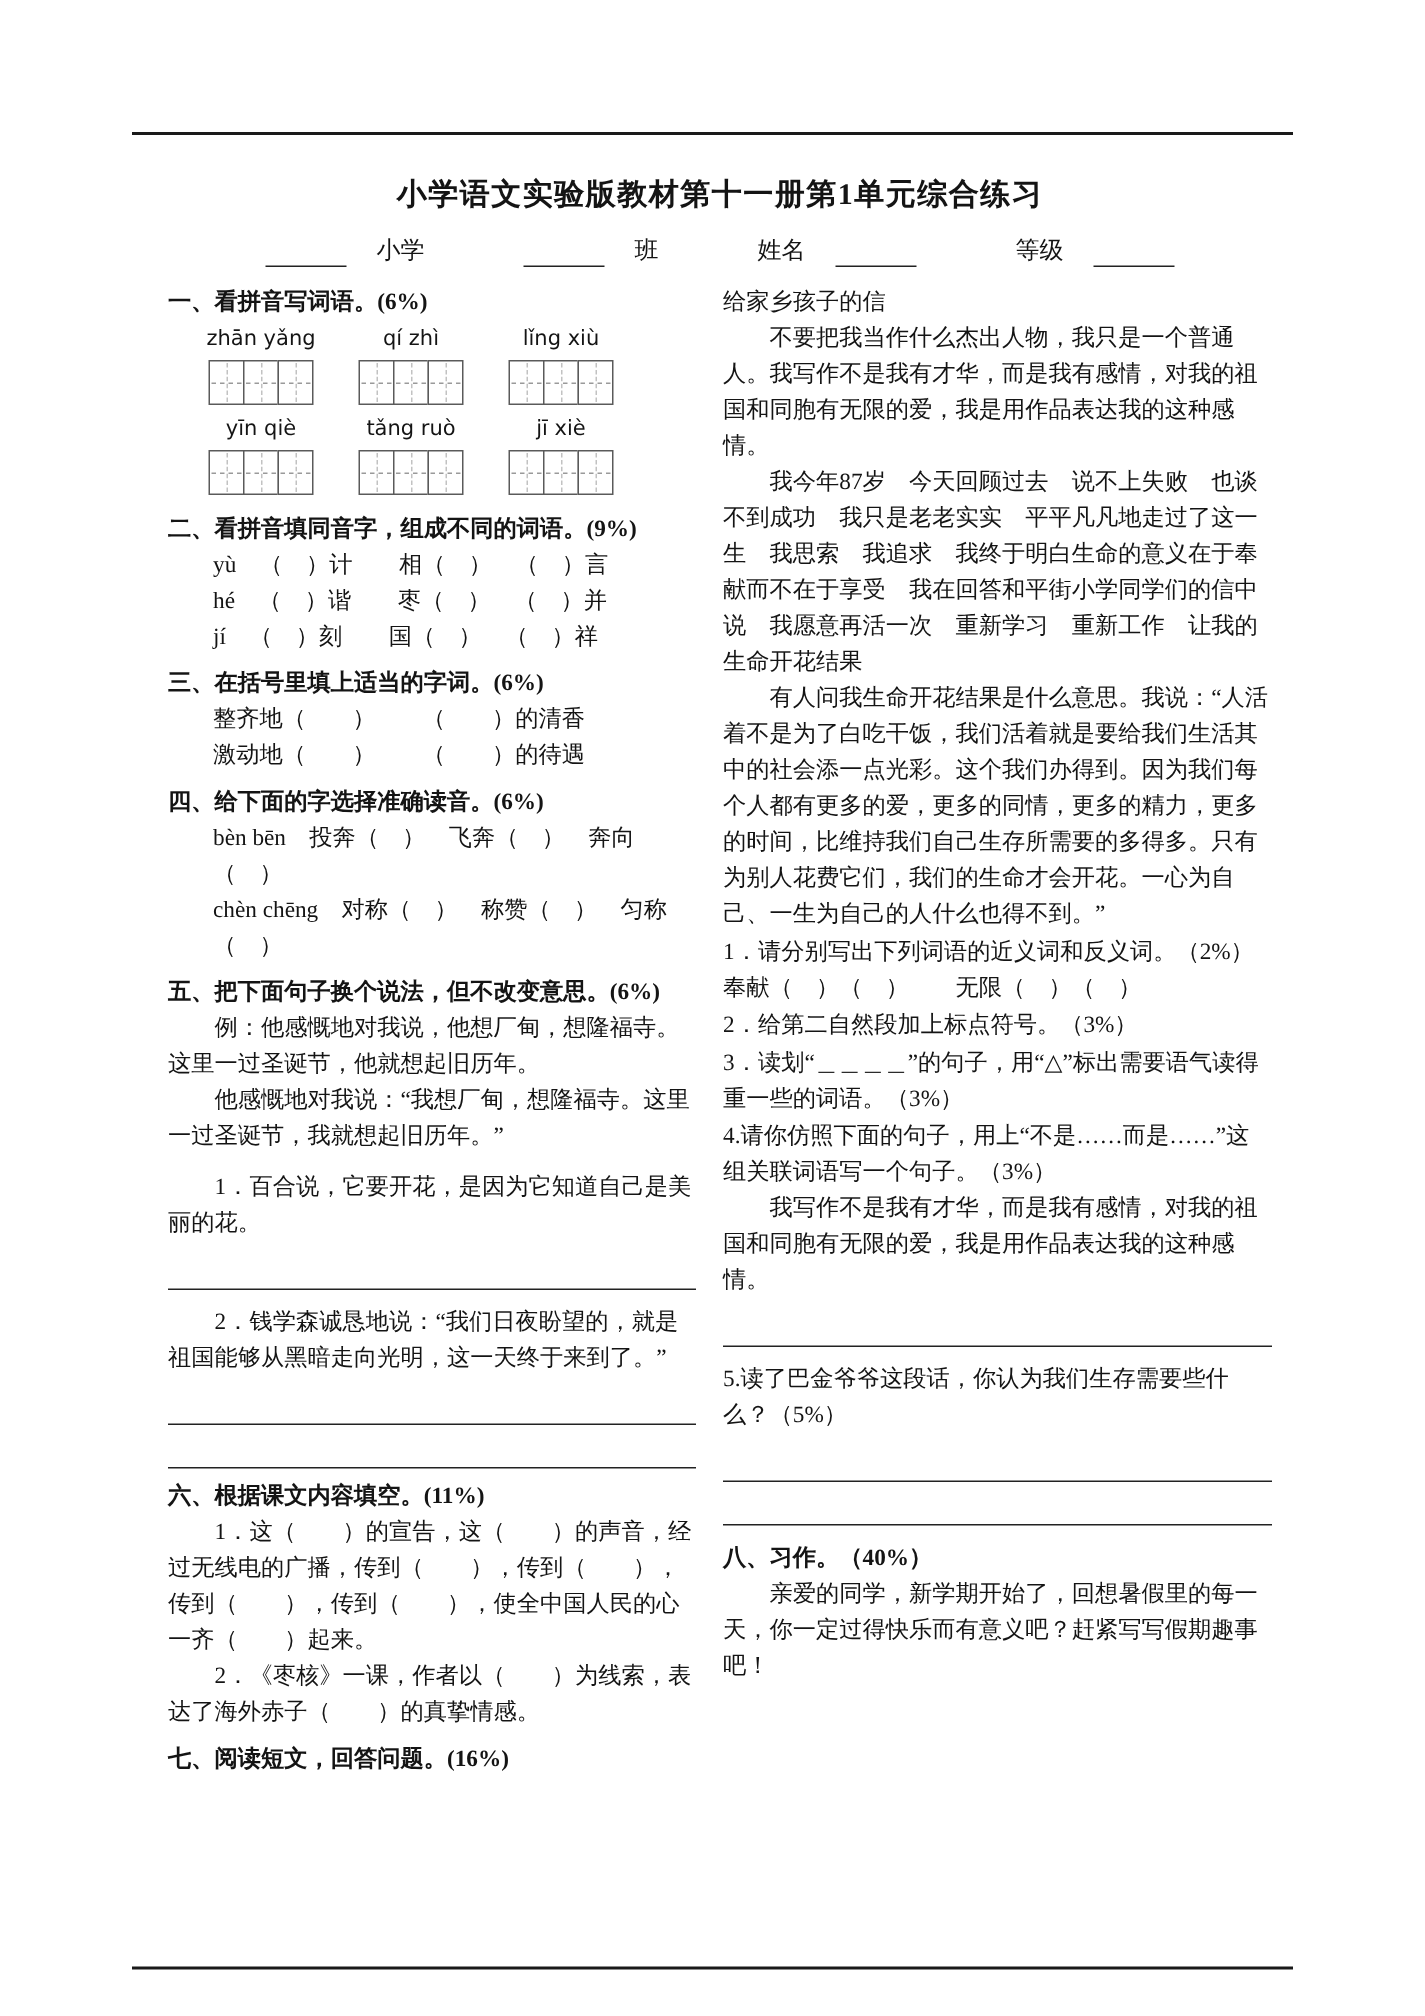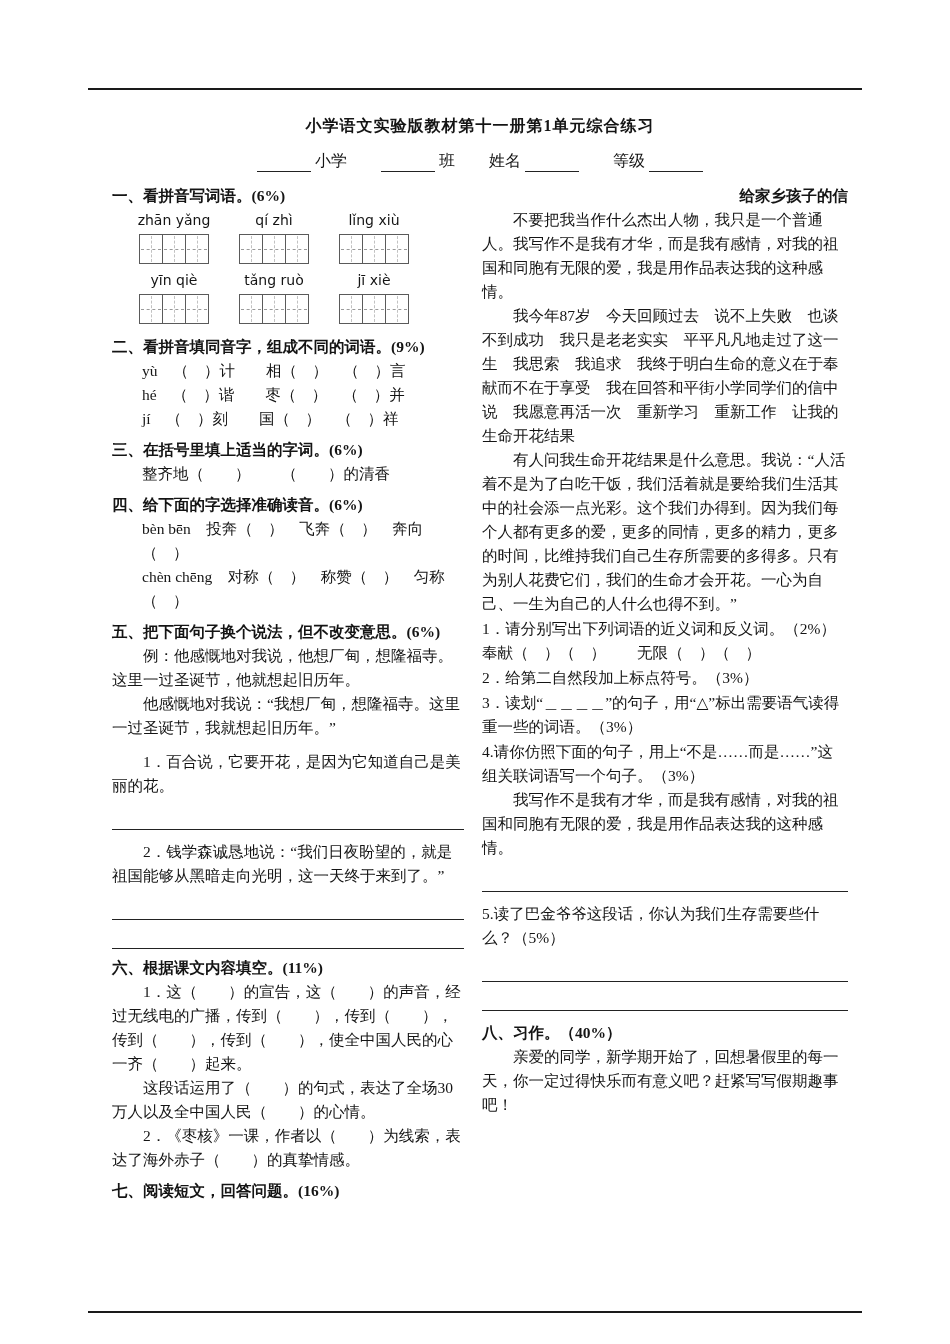--- a/index.html
+++ b/index.html
@@ -10,25 +10,25 @@
     font-family: "Liberation Serif", "DejaVu Serif", serif;
     position: relative;
     overflow: hidden;
   }
   .rule { position: absolute; left: 88px; width: 774px; border-top: 2px solid #1a1a1a; }
   .rule.top { top: 88px; }
   .rule.bottom { top: 1311px; }
 
   .sheet { position: absolute; left: 112px; top: 116px; width: 736px; }
 
-  .page-title { font-size: 16px; font-weight: 700; text-align: center; letter-spacing: 1px; }
+  .page-title { font-size: 20px; font-weight: 700; text-align: center; letter-spacing: 1px; }
 
   .header-fields {
     display: flex; justify-content: center; align-items: flex-end;
-    margin-top: 14px; font-size: 16px; gap: 4px;
+    margin-top: 14px; font-size: 16px; gap: 20px;
   }
   .header-fields .gap { width: 26px; }
   .blank { display: inline-block; width: 54px; height: 15px; border-bottom: 1px solid #222; }
 
   .columns { display: flex; gap: 18px; margin-top: 12px; }
   .col { font-size: 15.5px; line-height: 24px; }
   .col.left { width: 352px; }
   .col.right { width: 366px; }
 
   .sec { margin-bottom: 7px; }
@@ -42,21 +42,21 @@
   .slot { width: 80px; margin-right: 20px; text-align: center; }
   .pinyin { font-size: 14px; font-family: "DejaVu Sans", "Liberation Sans", sans-serif; }
   .tian-group { display: flex; justify-content: center; margin: 2px 0 4px 0; }
   .tian-cell { width: 24px; height: 30px; border: 1px solid #5a5a5a; margin-left: -1px; position: relative; background: #fff; }
   .tian-cell::before { content: ""; position: absolute; left: 1px; right: 1px; top: 50%; border-top: 1px dashed #9a9a9a; }
   .tian-cell::after  { content: ""; position: absolute; top: 1px; bottom: 1px; left: 50%; border-left: 1px dashed #c2c2c2; }
 
   .answer-line { border-bottom: 1px solid #222; height: 26px; margin-bottom: 3px; }
   .answer-line.spaced { margin-top: 6px; }
 
-  .right-title { text-align: right; font-weight: 700; }
+  .right-title { text-align: left; font-weight: 400; }
   .q { margin-top: 1px; }
   .mt { margin-top: 10px; }
 </style>
 </head>
 <body>
 
 <div class="rule top"></div>
 <div class="rule bottom"></div>
 
 <div class="sheet">
@@ -146,20 +146,21 @@
       <div class="sec">
         <div class="sec-title">二、看拼音填同音字，组成不同的词语。(9%)</div>
         <div class="indent-row">yù　（　）计　　相（　）　（　）言</div>
         <div class="indent-row">hé　（　）谐　　枣（　）　（　）并</div>
         <div class="indent-row">jí　（　）刻　　国（　）　（　）祥</div>
       </div>
 
       <div class="sec">
         <div class="sec-title">三、在括号里填上适当的字词。(6%)</div>
         <div class="indent-row">整齐地（　　）　　（　　）的清香</div>
+        <div class="indent-row">激动地（　　）　　（　　）的待遇</div>
       </div>
 
       <div class="sec">
         <div class="sec-title">四、给下面的字选择准确读音。(6%)</div>
         <div class="indent-row">bèn bēn　投奔（　）　飞奔（　）　奔向（　）</div>
         <div class="indent-row">chèn chēng　对称（　）　称赞（　）　匀称（　）</div>
       </div>
 
       <div class="sec">
         <div class="sec-title">五、把下面句子换个说法，但不改变意思。(6%)</div>
@@ -168,21 +169,20 @@
         <p class="para mt">1．百合说，它要开花，是因为它知道自己是美丽的花。</p>
         <div class="answer-line spaced"></div>
         <p class="para mt">2．钱学森诚恳地说：“我们日夜盼望的，就是祖国能够从黑暗走向光明，这一天终于来到了。”</p>
         <div class="answer-line spaced"></div>
         <div class="answer-line"></div>
       </div>
 
       <div class="sec">
         <div class="sec-title">六、根据课文内容填空。(11%)</div>
         <p class="para">1．这（　　）的宣告，这（　　）的声音，经过无线电的广播，传到（　　），传到（　　），传到（　　），传到（　　），使全中国人民的心一齐（　　）起来。</p>
-        <p class="para">这段话运用了（　　）的句式，表达了全场30万人以及全中国人民（　　）的心情。</p>
         <p class="para">2．《枣核》一课，作者以（　　）为线索，表达了海外赤子（　　）的真挚情感。</p>
       </div>
 
       <div class="sec">
         <div class="sec-title">七、阅读短文，回答问题。(16%)</div>
       </div>
 
     </div>
 
     <div class="col right">

